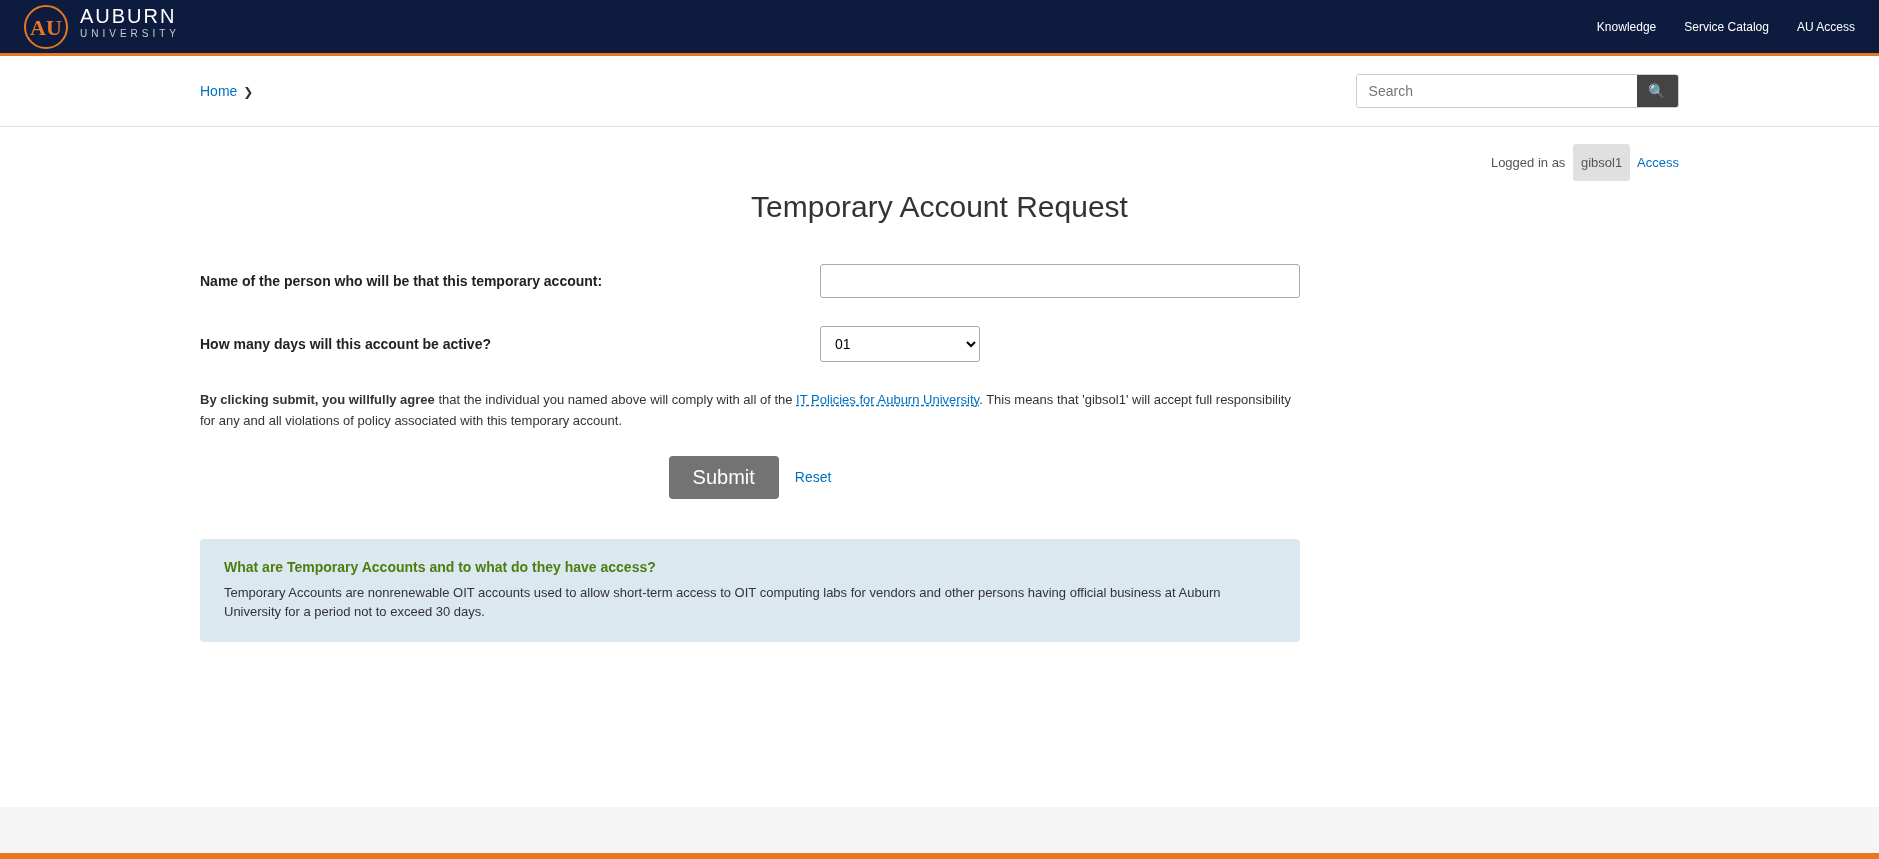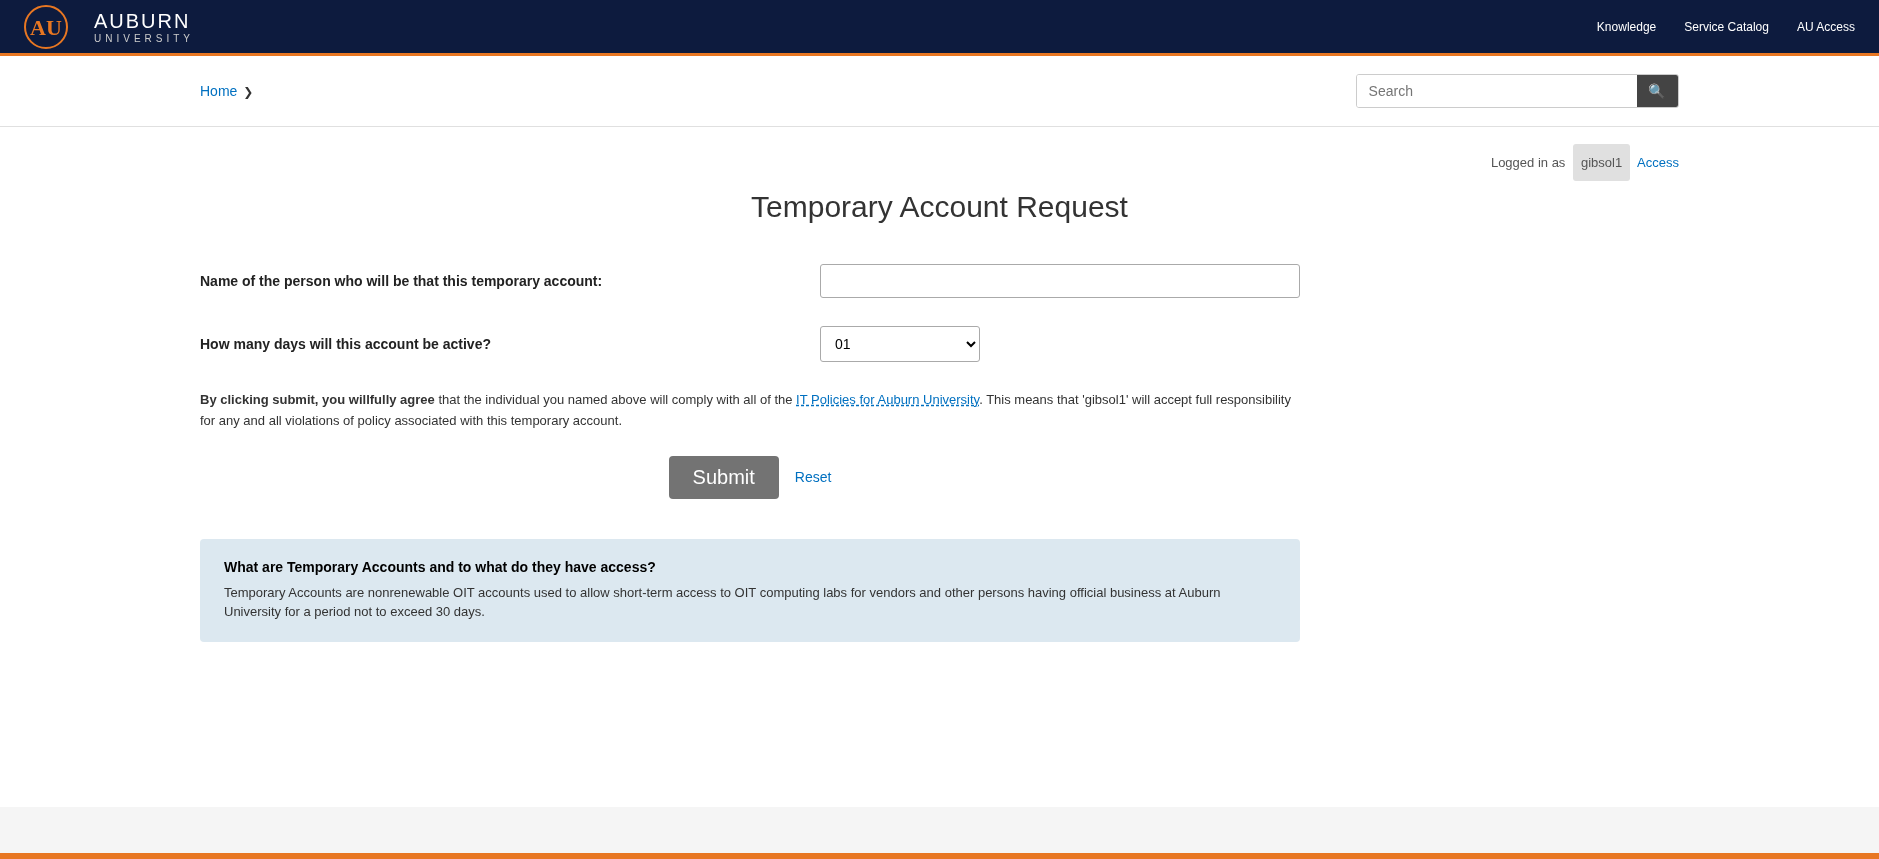--- a/index.html
+++ b/index.html
@@ -10,22 +10,21 @@
       background-color: #0d1b3e;
       height: 56px;
       display: flex;
       align-items: center;
       justify-content: space-between;
       padding: 0 24px;
       border-bottom: 3px solid #e87722;
     }
     .header-logo {
       display: flex;
-      align-items: center;
-      gap: 26px;
+      gap: 12px;
     }
     .logo-emblem {
       width: 44px;
       height: 44px;
     }
     .logo-text {
       display: flex;
       flex-direction: column;
       color: white;
     }
@@ -220,21 +219,21 @@
     
     .info-box {
       background: #dce8f0;
       border-radius: 4px;
       padding: 20px 24px;
       margin-top: 10px;
     }
     .info-box-title {
       font-size: 14px;
       font-weight: bold;
-      color: #000000;
+      color: #4d7c0f;
       margin-bottom: 8px;
     }
     .info-box-body {
       font-size: 13px;
       color: #333;
       line-height: 1.5;
     }
 
     
     .footer-bar {

